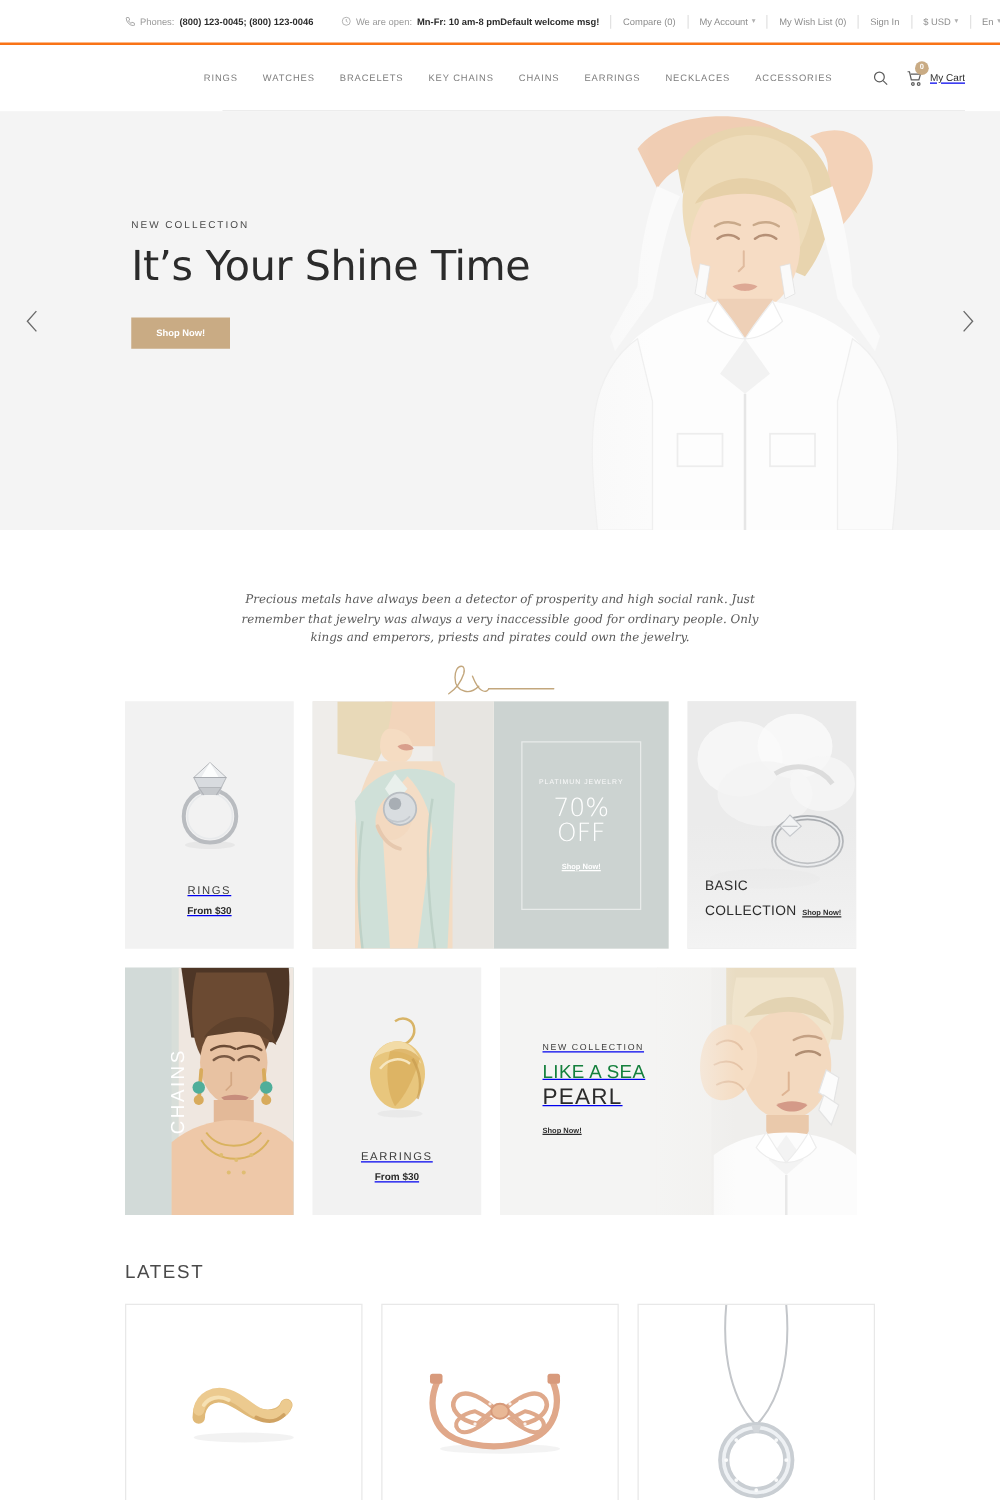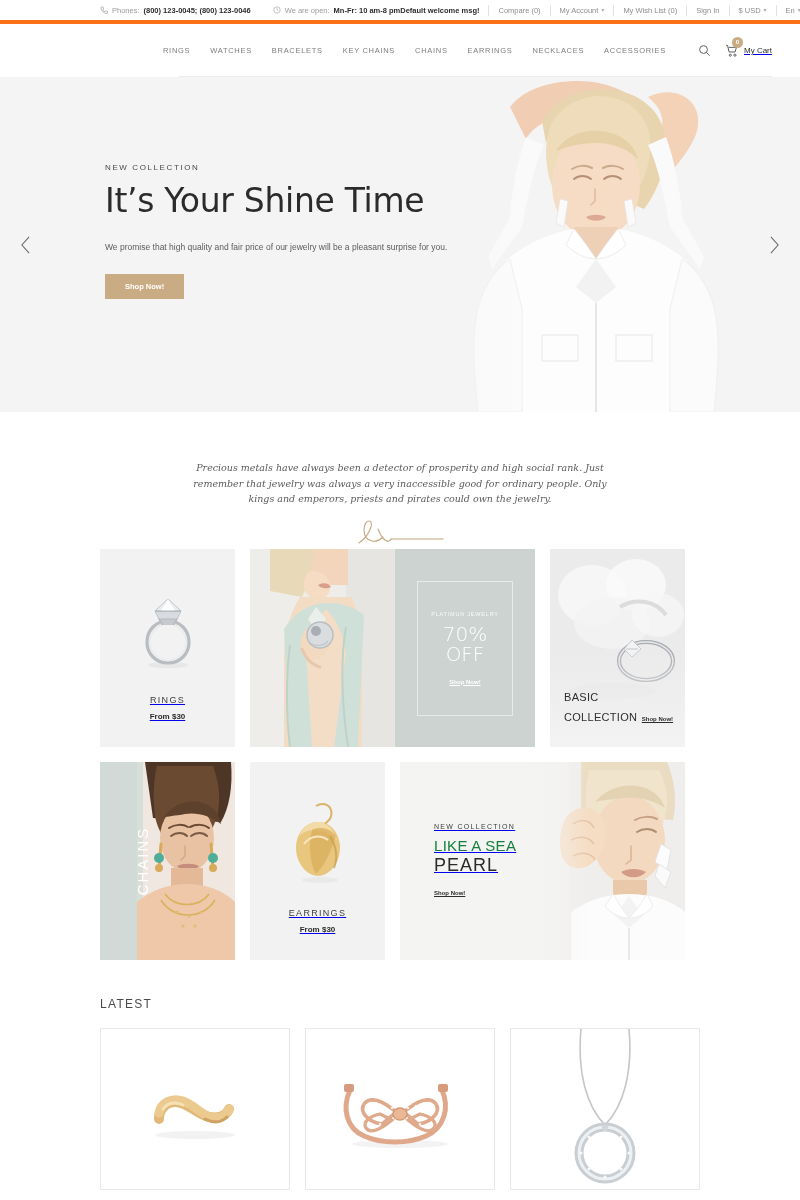--- a/index.html
+++ b/index.html
@@ -9,26 +9,26 @@
     height: 1200px;
     overflow: hidden;
     background: #ffffff;
     font-family: "Liberation Sans", sans-serif;
     color: #3b3b3b;
     -webkit-font-smoothing: antialiased;
   }
 
   
   .topbar {
-    height: 24px;
+    height: 36px;
     display: flex;
     align-items: center;
     font-size: 7.5px;
     color: #8a8a8a;
-    border-bottom: 4px solid #f97316;
+    border-bottom: 2px solid #f97316;
     padding: 0 28px;
   }
   .topbar-left { display: flex; align-items: center; gap: 22px; margin-left: 72px; }
   .tb-item { display: flex; align-items: center; gap: 4px; white-space: nowrap; }
   .tb-label { color: #9a9a9a; }
   .tb-strong { color: #2c2c2c; font-weight: bold; }
   .tb-ico { width: 8px; height: 8px; display: inline-block; color: #a9a9a9; }
   .tb-ico svg { display: block; width: 8px; height: 8px; }
 
   .topbar-right {
@@ -301,21 +301,21 @@
   .pearl-l2 { font-size: 18px; color: #2b2b2b; letter-spacing: 1px; line-height: 1.12; font-weight: 300; }
   .pearl-shop {
     font-size: 6px; font-weight: bold; color: #2d2d2d;
     margin-top: 15px; text-decoration: underline; display: inline-block; cursor: pointer;
   }
   .pearl-photo { position: absolute; right: 0; top: 0; width: 160px; height: 198px; overflow: hidden; }
 
   
   .latest-section { margin-top: 37px; }
   .latest-title {
-    font-size: 12px;
+    font-size: 15px;
     letter-spacing: 1.3px;
     color: #4a4a4a;
     margin-bottom: 17px;
   }
   .latest-grid { display: flex; gap: 15px; }
   .product-card {
     width: 190px; height: 162px;
     border: 1px solid #e8e8e8;
     background: #fff;
     display: flex; align-items: center; justify-content: center;
@@ -462,21 +462,20 @@
           <stop offset="0" stop-color="#f4f4f4" stop-opacity="1"></stop>
           <stop offset="1" stop-color="#f4f4f4" stop-opacity="0"></stop>
         </linearGradient>
       </defs>
     </svg>
   </div>
 
   <div class="hero-content">
     <div class="hero-eyebrow">NEW COLLECTION</div>
     <h1 class="hero-title">It’s Your Shine Time</h1>
-    <p class="hero-sub">We promise that high quality and fair price of our jewelry will be a pleasant surprise for you.</p>
     <button class="hero-btn">Shop Now!</button>
   </div>
 
   <div class="hero-arrow left">
     <svg width="11" height="18" viewBox="0 0 12 20" fill="none" stroke="currentColor" stroke-width="1.2">
       <path d="M10 1L2 10l8 9"></path>
     </svg>
   </div>
   <div class="hero-arrow right">
     <svg width="11" height="18" viewBox="0 0 12 20" fill="none" stroke="currentColor" stroke-width="1.2">

